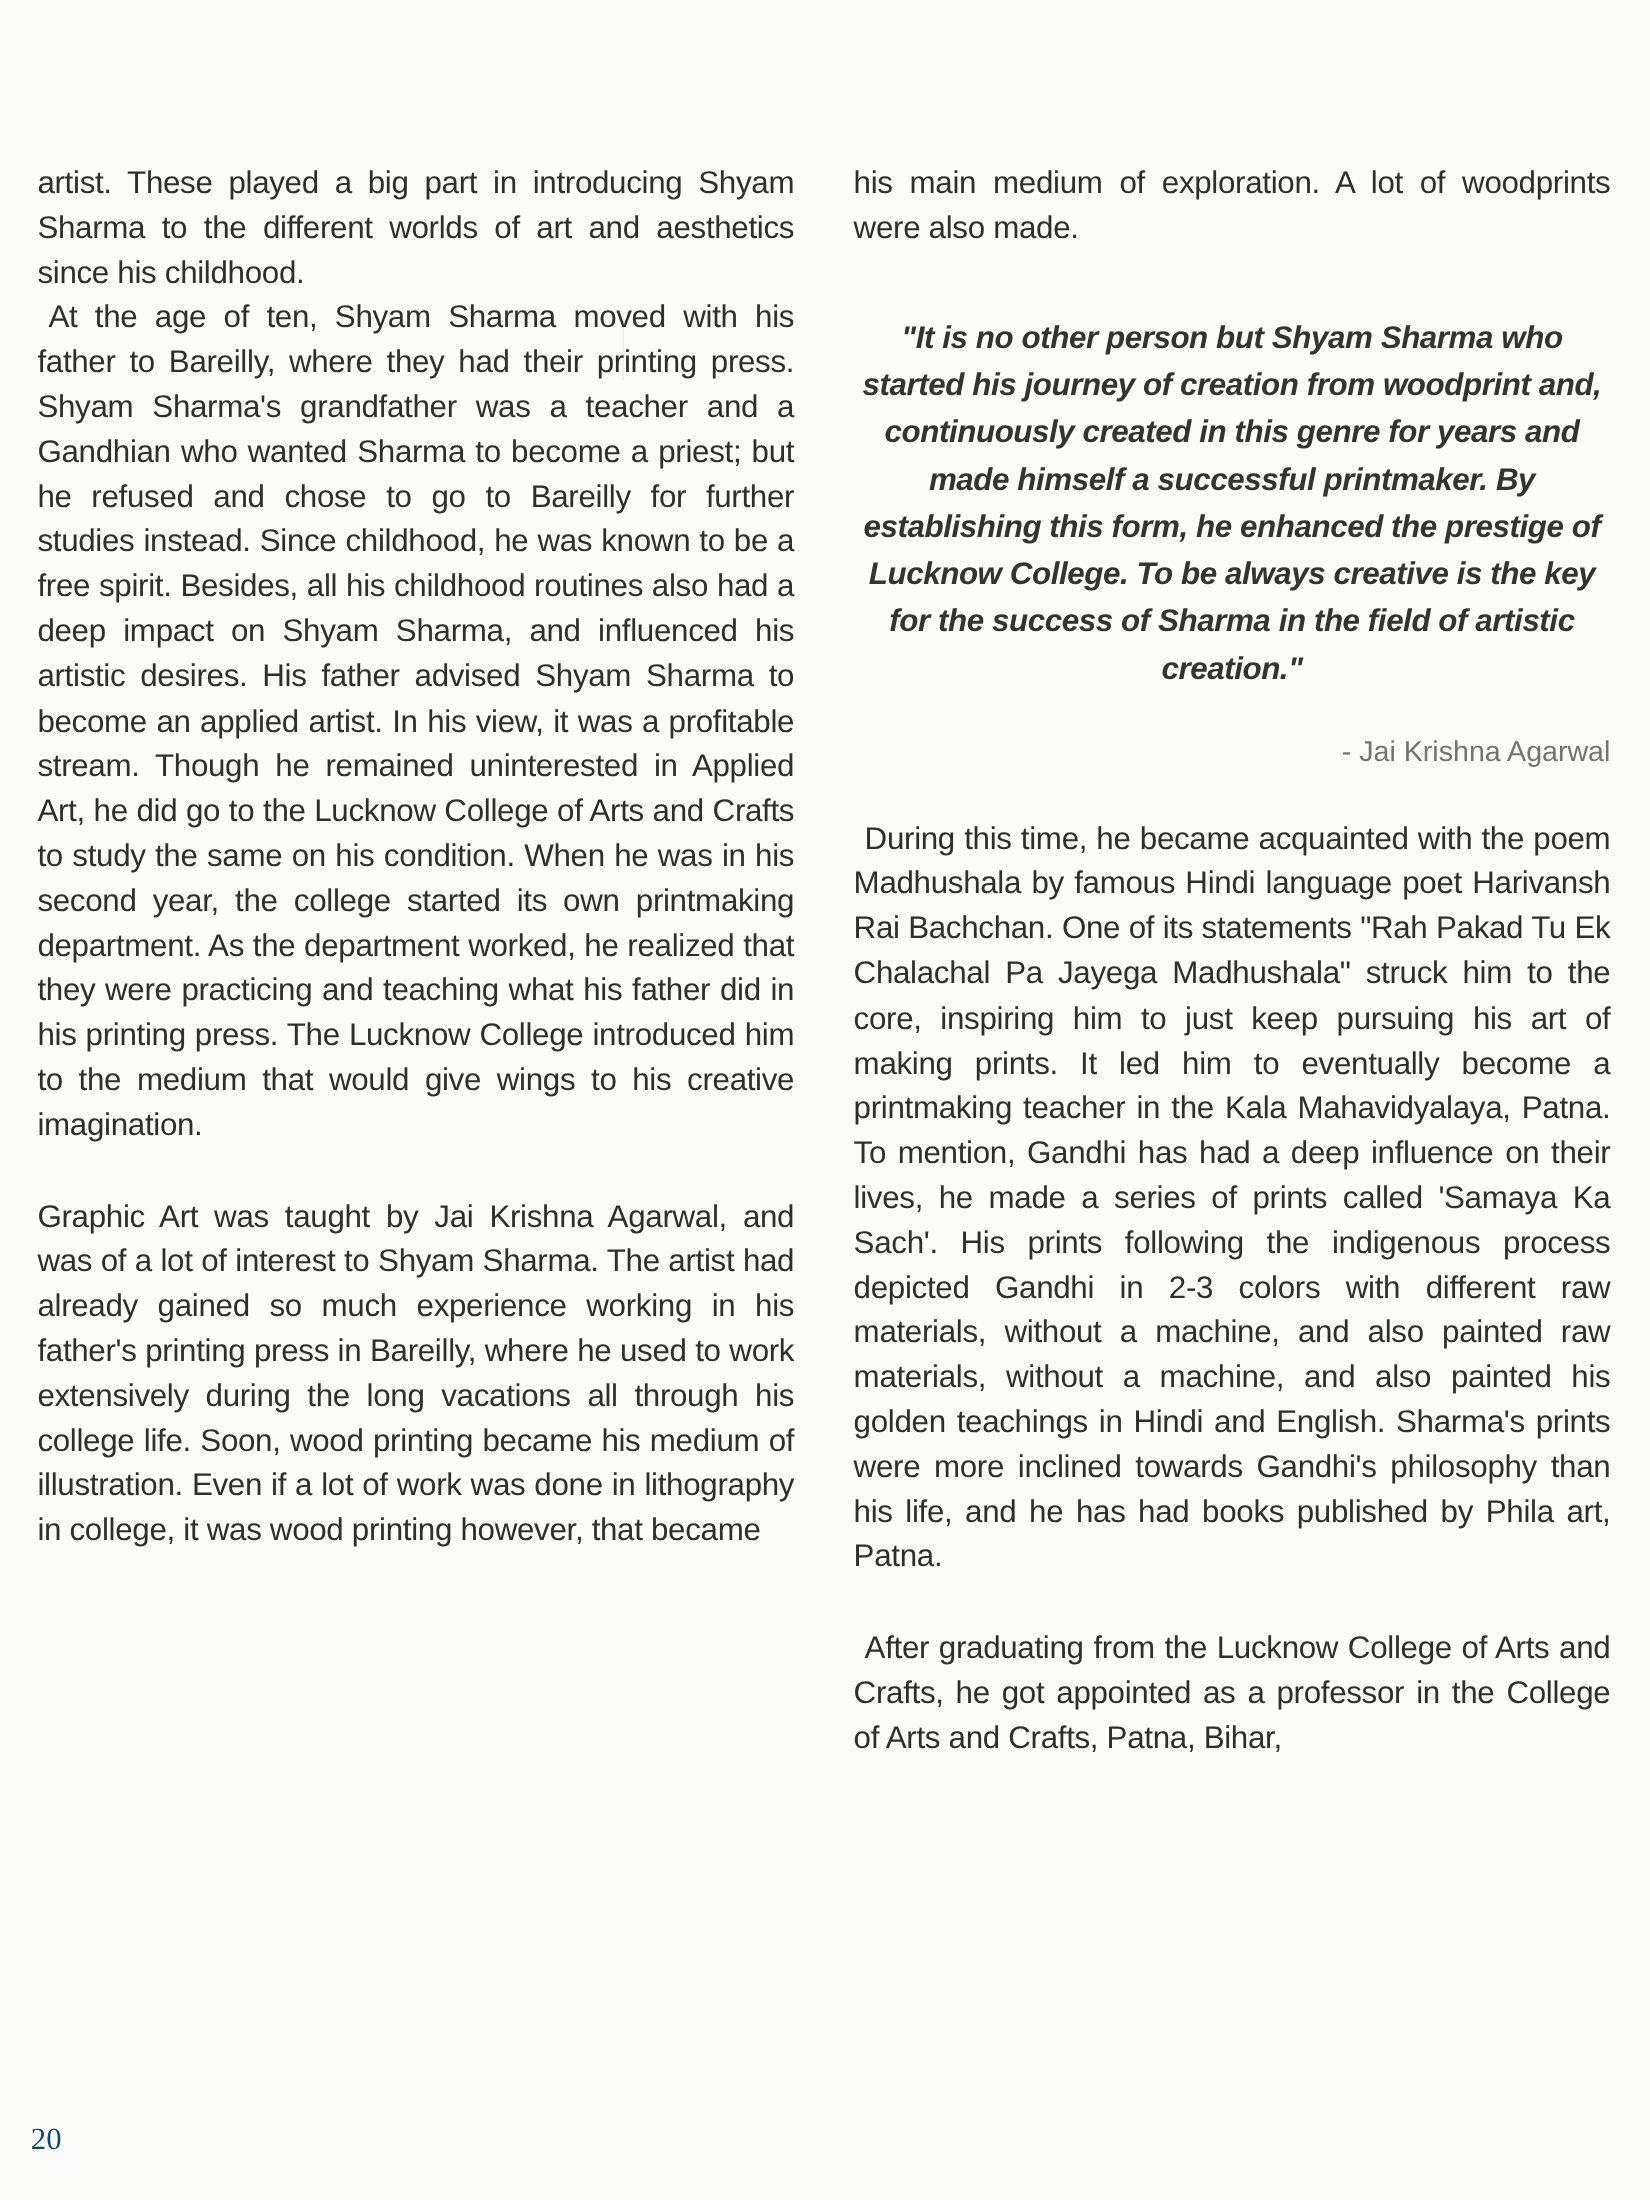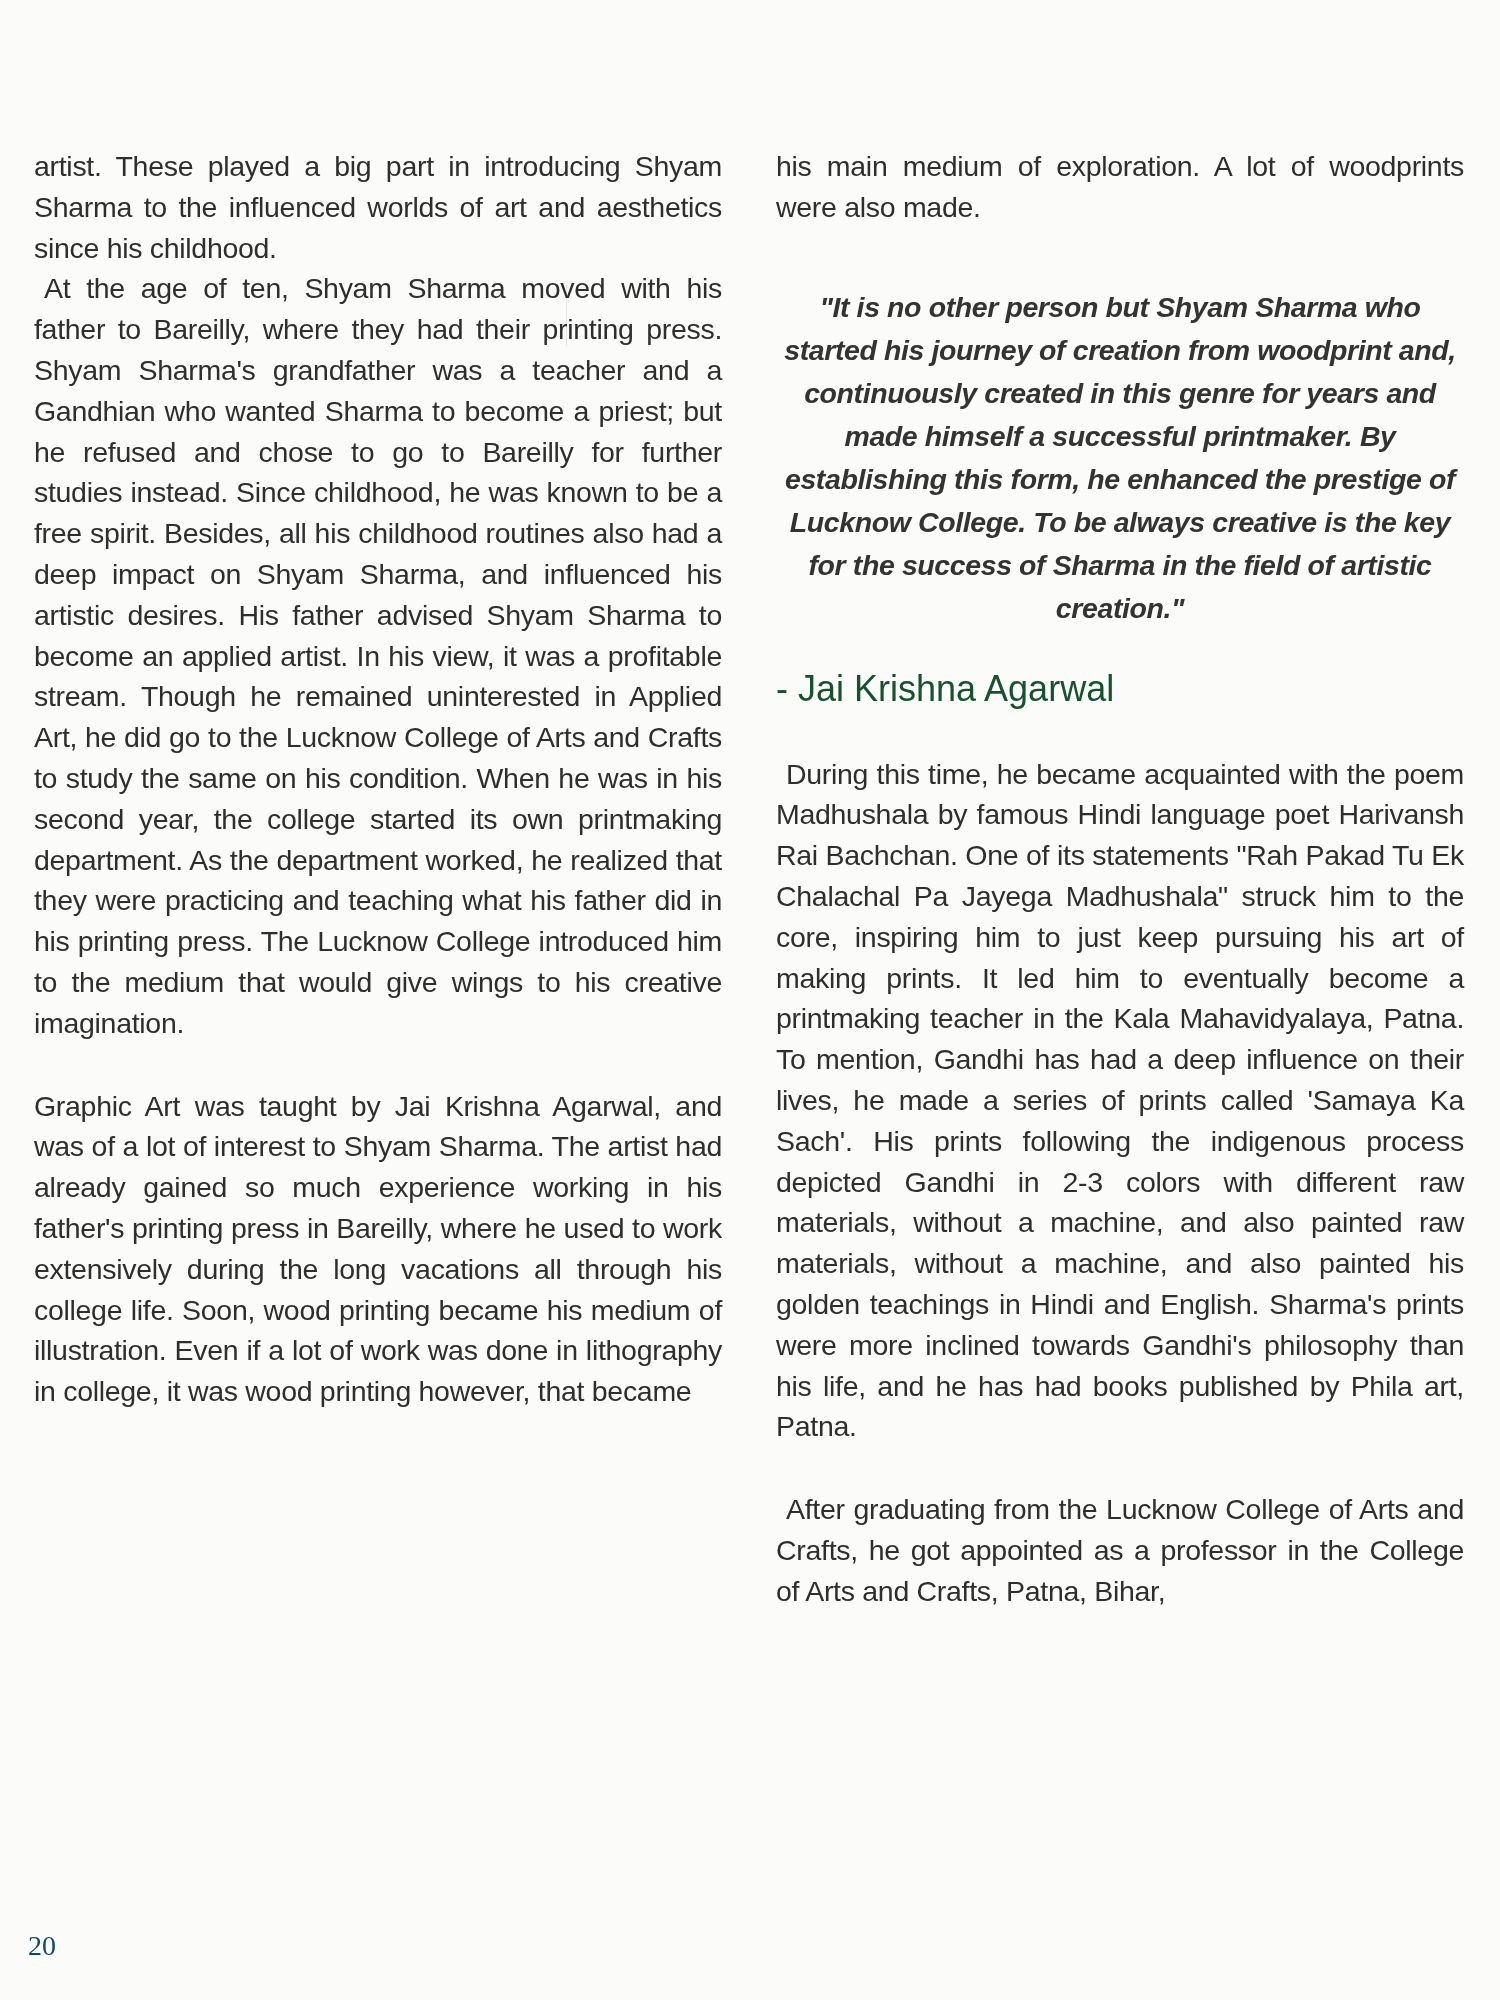--- a/index.html
+++ b/index.html
@@ -8,31 +8,31 @@
     font-family: "Liberation Sans", "DejaVu Sans", sans-serif; color: #2e2e2e; overflow: hidden;
   }
   .col { position: absolute; top: 146px; width: 688px; }
   .left { left: 34px; }
   .right { left: 776px; }
   p { margin: 0; font-size: 28.5px; line-height: 40.8px; text-align: justify; letter-spacing: -0.3px; }
   .indent { text-indent: 10px; }
   h2 { margin: 42px 0 30px 6px; font-size: 36px; font-style: italic; font-weight: bold; color: #333; letter-spacing: -0.5px; }
   .gap { height: 42px; }
   .quote { margin: 58px 0 0 0; text-align: center; font-style: italic; font-weight: bold; font-size: 28.5px; line-height: 43px; color: #333; letter-spacing: -0.4px; }
-  .attrib { text-align: left; margin: 38px 0 44px 0; font-size: 36px; color: #14532d; }
+  .attrib { text-align: right; margin: 38px 0 44px 0; font-size: 26px; color: #737373; }
   .pagenum { position: absolute; left: 28px; top: 1930px; font-family: "Liberation Serif", serif; font-size: 28px; color: #0c4a6e; }
   .rule { position: absolute; left: 566px; top: 284px; width: 1px; height: 62px; background: #e6e6e6; }
 </style>
 </head>
 <body>
 
 <div class="rule"></div>
 
 <div class="col left">
-  <p>artist. These played a big part in introducing Shyam Sharma to the influenced worlds of art and aesthetics since his childhood.</p>
+  <p>artist. These played a big part in introducing Shyam Sharma to the different worlds of art and aesthetics since his childhood.</p>
   <p class="indent">At the age of ten, Shyam Sharma moved with his father to Bareilly, where they had their printing press. Shyam Sharma's grandfather was a teacher and a Gandhian who wanted Sharma to become a priest; but he refused and chose to go to Bareilly for further studies instead. Since childhood, he was known to be a free spirit. Besides, all his childhood routines also had a deep impact on Shyam Sharma, and influenced his artistic desires. His father advised Shyam Sharma to become an applied artist. In his view, it was a profitable stream. Though he remained uninterested in Applied Art, he did go to the Lucknow College of Arts and Crafts to study the same on his condition. When he was in his second year, the college started its own printmaking department. As the department worked, he realized that they were practicing and teaching what his father did in his printing press. The Lucknow College introduced him to the medium that would give wings to his creative imagination.</p>
   <div class="gap"></div>
   <p>Graphic Art was taught by Jai Krishna Agarwal, and was of a lot of interest to Shyam Sharma. The artist had already gained so much experience working in his father's printing press in Bareilly, where he used to work extensively during the long vacations all through his college life. Soon, wood printing became his medium of illustration. Even if a lot of work was done in lithography in college, it was wood printing however, that became</p>
 </div>
 
 <div class="col right">
   <p>his main medium of exploration. A lot of woodprints were also made.</p>
   <div class="quote">"It is no other person but Shyam Sharma who started his journey of creation from woodprint and, continuously created in this genre for years and made himself a successful printmaker. By establishing this form, he enhanced the prestige of Lucknow College. To be always creative is the key for the success of Sharma in the field of artistic creation."</div>
   <div class="attrib">- Jai Krishna Agarwal</div>
   <p class="indent">During this time, he became acquainted with the poem Madhushala by famous Hindi language poet Harivansh Rai Bachchan. One of its statements "Rah Pakad Tu Ek Chalachal Pa Jayega Madhushala" struck him to the core, inspiring him to just keep pursuing his art of making prints. It led him to eventually become a printmaking teacher in the Kala Mahavidyalaya, Patna. To mention, Gandhi has had a deep influence on their lives, he made a series of prints called 'Samaya Ka Sach'. His prints following the indigenous process depicted Gandhi in 2-3 colors with different raw materials, without a machine, and also painted raw materials, without a machine, and also painted his golden teachings in Hindi and English. Sharma's prints were more inclined towards Gandhi's philosophy than his life, and he has had books published by Phila art, Patna.</p>

